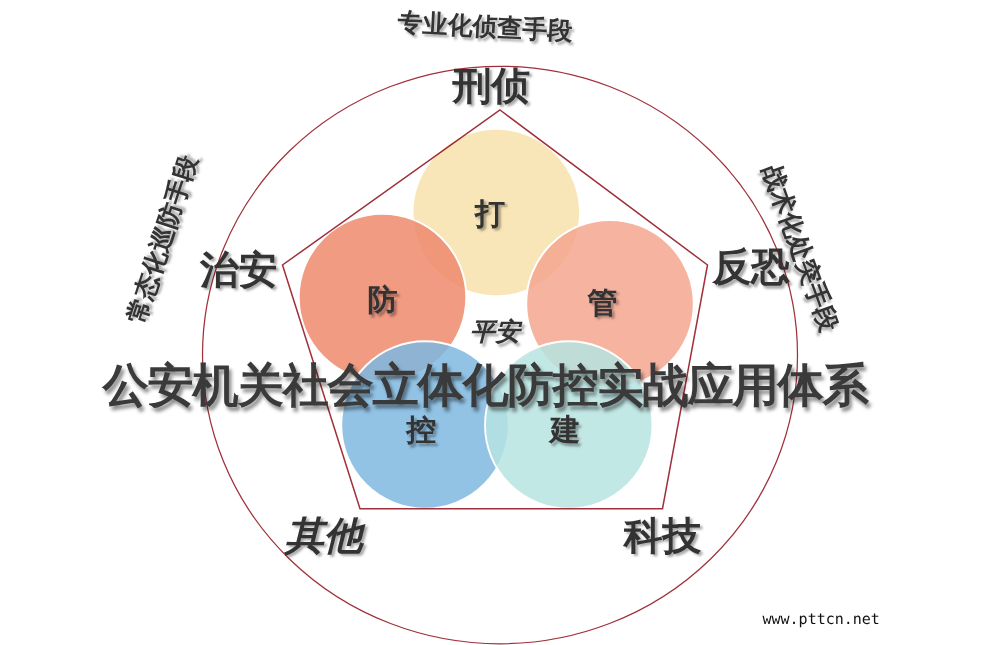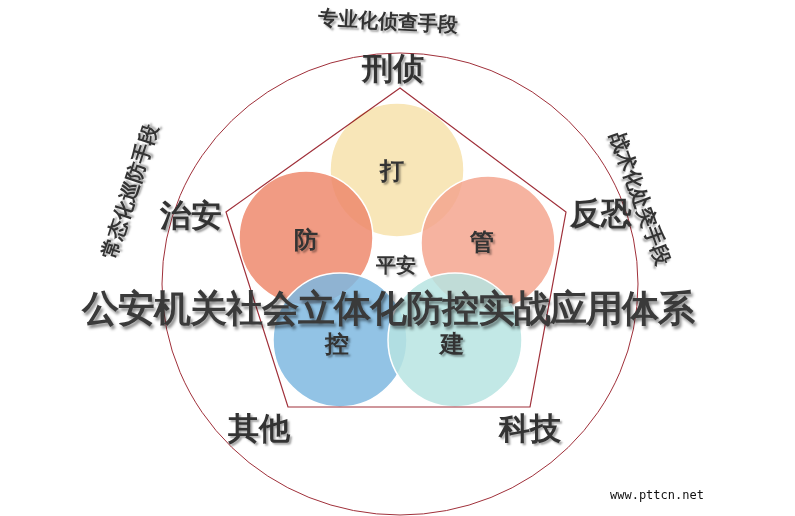--- a/index.html
+++ b/index.html
@@ -3,21 +3,21 @@
   <meta charset="utf-8">
   <style>
     html, body { margin: 0; padding: 0; background: #ffffff; }
     body { width: 795px; height: 516px; position: relative; overflow: hidden;
            font-family: "DejaVu Sans", sans-serif; }
     #diagram { position: absolute; left: 0; top: 0; width: 795px; height: 516px; }
     .lbl { position: absolute; color: #333333; font-weight: bold; white-space: nowrap;
            text-shadow: 2px 2px 2px rgba(0,0,0,0.35); }
     .corner { font-size: 31px; }
     .inner { font-size: 24px; }
-    .center-lbl { font-size: 20px; }
+    .center-lbl { font-size: 20px; font-style: italic; }
     .title { font-size: 37px; color: #3a3a3a; letter-spacing: -1px;
              text-shadow: 2px 3px 3px rgba(0,0,0,0.45); }
     .arc { font-size: 20px; }
     .watermark { position: absolute; font-family: "DejaVu Sans Mono", monospace;
                  font-size: 12px; color: #111111; }
   </style>
 </head>
 <body>
 
 <svg id="diagram" width="795" height="516" viewBox="0 0 795 516">
@@ -35,21 +35,21 @@
   </g>
 </svg>
 
 <div class="lbl arc" style="left:318px; top:8px; transform: rotate(3deg);">专业化侦查手段</div>
 <div class="lbl arc" style="left:60px; top:178px; transform: rotate(-72deg); transform-origin: center;">常态化巡防手段</div>
 <div class="lbl arc" style="left:570px; top:185px; transform: rotate(70deg); transform-origin: center;">战术化处突手段</div>
 
 <div class="lbl corner" style="left:362px; top:48px;">刑侦</div>
 <div class="lbl corner" style="left:160px; top:195px;">治安</div>
 <div class="lbl corner" style="left:570px; top:193px;">反恐</div>
-<div class="lbl corner" style="left:228px; top:408px;">其他</div>
+<div class="lbl corner" style="left:228px; top:408px;font-style:italic;">其他</div>
 <div class="lbl corner" style="left:499px; top:408px;">科技</div>
 
 <div class="lbl inner" style="left:380px; top:155px;">打</div>
 <div class="lbl inner" style="left:294px; top:224px;">防</div>
 <div class="lbl inner" style="left:470px; top:226px;">管</div>
 <div class="lbl inner" style="left:325px; top:328px;">控</div>
 <div class="lbl inner" style="left:440px; top:328px;">建</div>
 
 <div class="lbl center-lbl" style="left:376px; top:252px;">平安</div>
 

